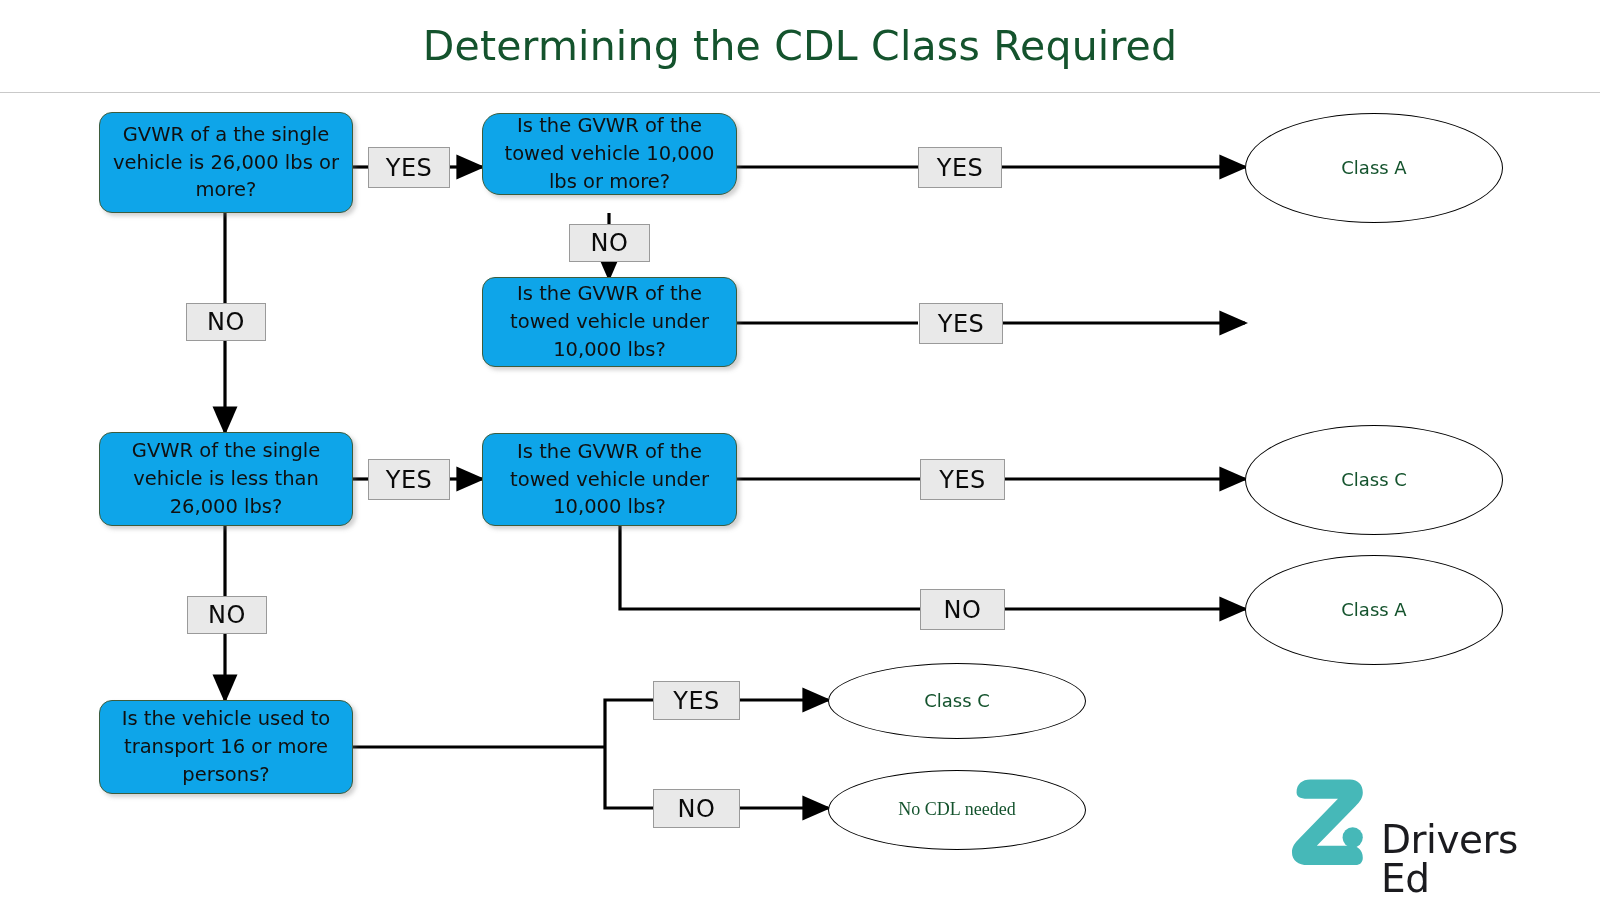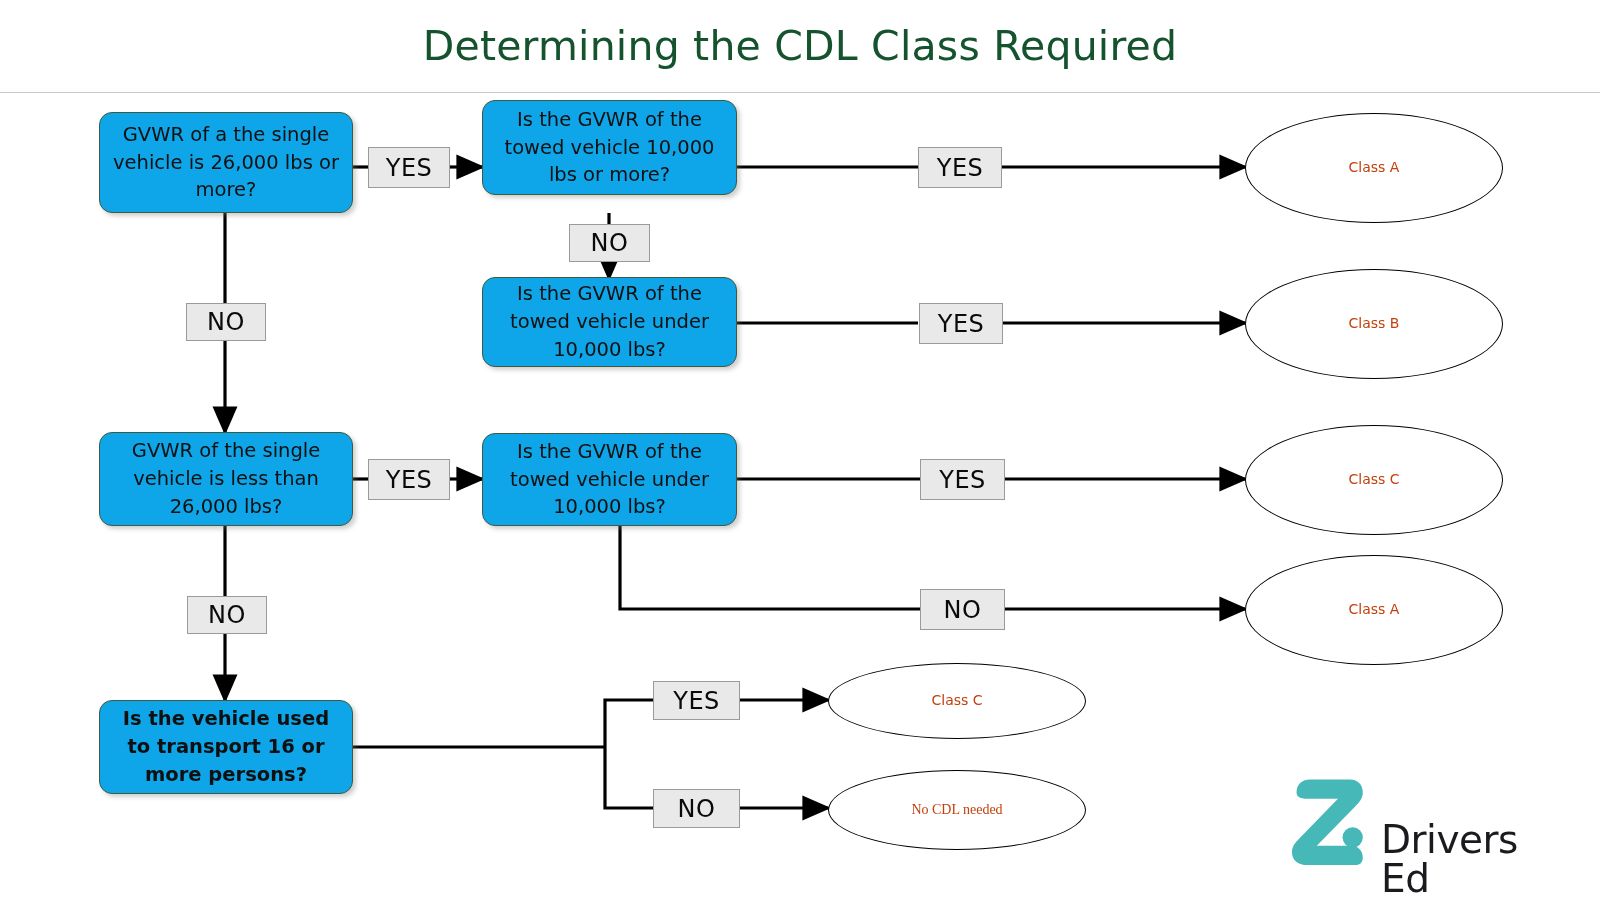--- a/index.html
+++ b/index.html
@@ -84,23 +84,23 @@
   .terminal-ellipse {
     position: absolute;
     box-sizing: border-box;
     border: 1.8px solid #000000;
     border-radius: 50%;
     background: #ffffff;
     display: flex;
     align-items: center;
     justify-content: center;
     text-align: center;
-    font-size: 14px;
+    font-size: 18px;
     line-height: 1.28;
-    color: #c2410c;
+    color: #14532d;
     font-family: "DejaVu Sans", sans-serif;
     z-index: 4;
   }
 
   
   .edge-label {
     position: absolute;
     box-sizing: border-box;
     background: #e9e9e9;
     border: 1px solid #9a9a9a;
@@ -205,47 +205,44 @@
       <line x1="740" y1="700" x2="828" y2="700" marker-end="url(#arrowhead)"></line>
 
       <line x1="740" y1="808" x2="828" y2="808" marker-end="url(#arrowhead)"></line>
     </g>
   </svg>
 
   <div class="decision-box" style="left:99px; top:112px; width:254px; height:101px;">
     <span>GVWR of a the single vehicle is 26,000 lbs or more?</span>
   </div>
 
-  <div class="decision-box" style="left:482px; top:100px; width:255px; height:95px;">
+  <div class="decision-box" style="left:482px; top:113px; width:255px; height:82px;border-radius:18px;">
     <span>Is the GVWR of the towed vehicle 10,000 lbs or more?</span>
   </div>
 
   <div class="decision-box" style="left:482px; top:277px; width:255px; height:90px;">
     <span>Is the GVWR of the towed vehicle under 10,000 lbs?</span>
   </div>
 
   <div class="decision-box" style="left:99px; top:432px; width:254px; height:94px;">
     <span>GVWR of the single vehicle is less than 26,000 lbs?</span>
   </div>
 
   <div class="decision-box" style="left:482px; top:433px; width:255px; height:93px;">
     <span>Is the GVWR of the towed vehicle under 10,000 lbs?</span>
   </div>
 
-  <div class="decision-box" style="left:99px; top:700px; width:254px; height:94px;font-weight:bold;">
+  <div class="decision-box" style="left:99px; top:700px; width:254px; height:94px;">
     <span>Is the vehicle used to transport 16 or more persons?</span>
   </div>
 
   <div class="terminal-ellipse" style="left:1245px; top:113px; width:258px; height:110px;">
     <span>Class A</span>
   </div>
 
-  <div class="terminal-ellipse" style="left:1245px; top:269px; width:258px; height:110px;">
-    <span>Class B</span>
-  </div>
 
   <div class="terminal-ellipse" style="left:1245px; top:425px; width:258px; height:110px;">
     <span>Class C</span>
   </div>
 
   <div class="terminal-ellipse" style="left:1245px; top:555px; width:258px; height:110px;">
     <span>Class A</span>
   </div>
 
   <div class="terminal-ellipse" style="left:828px; top:663px; width:258px; height:76px;">

